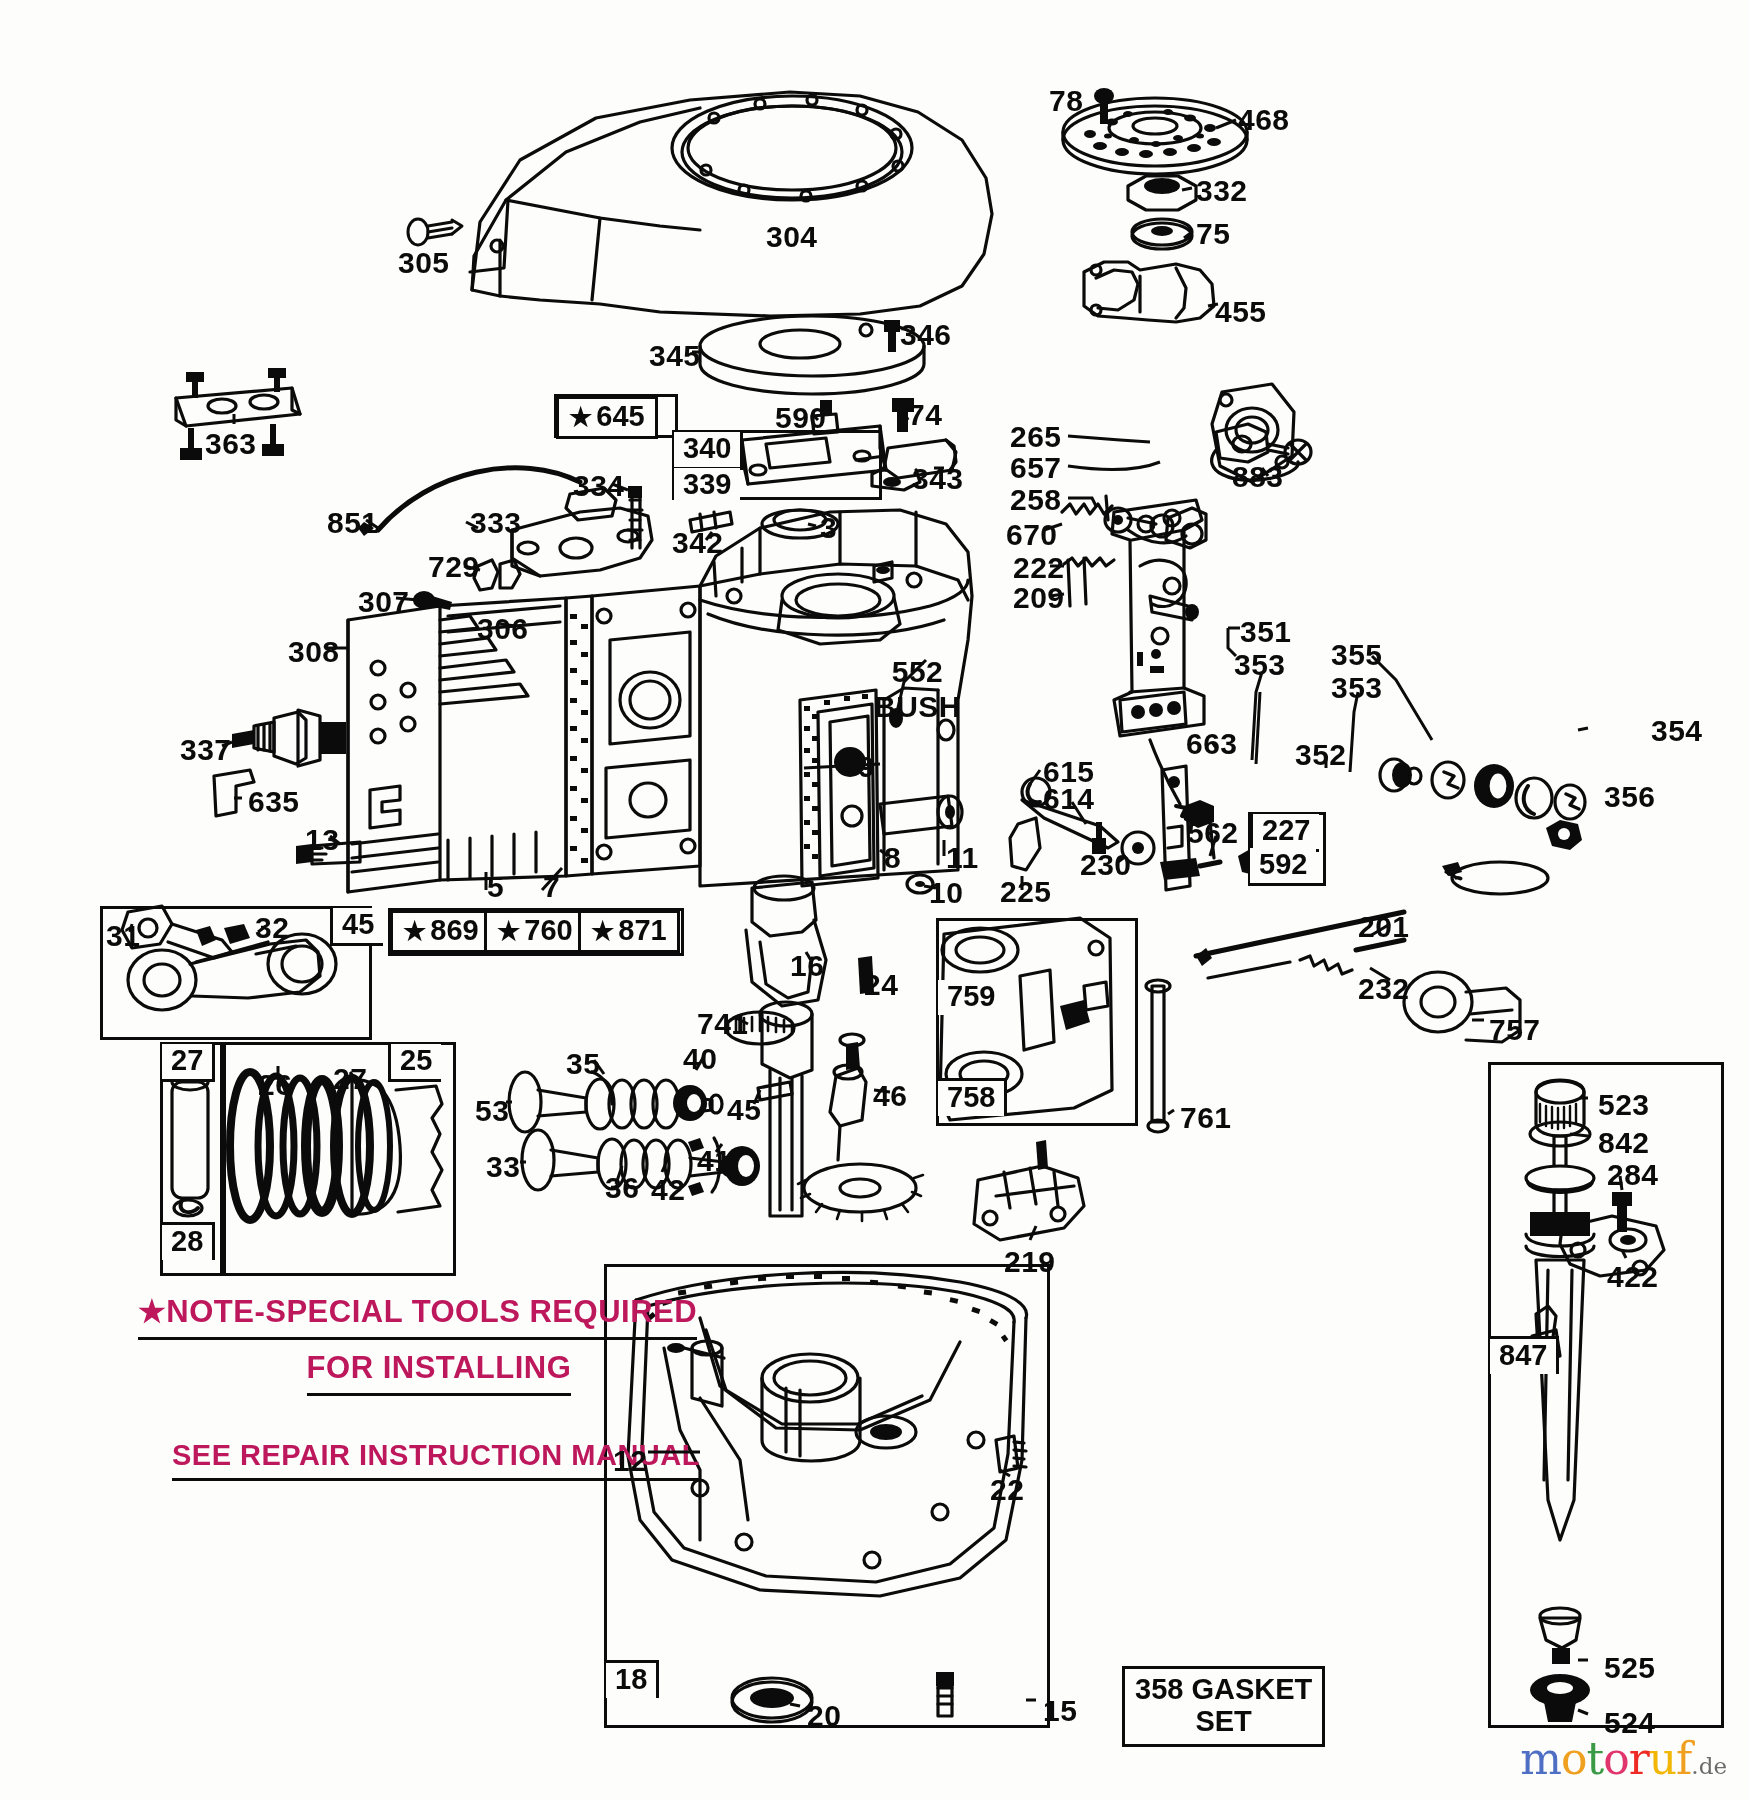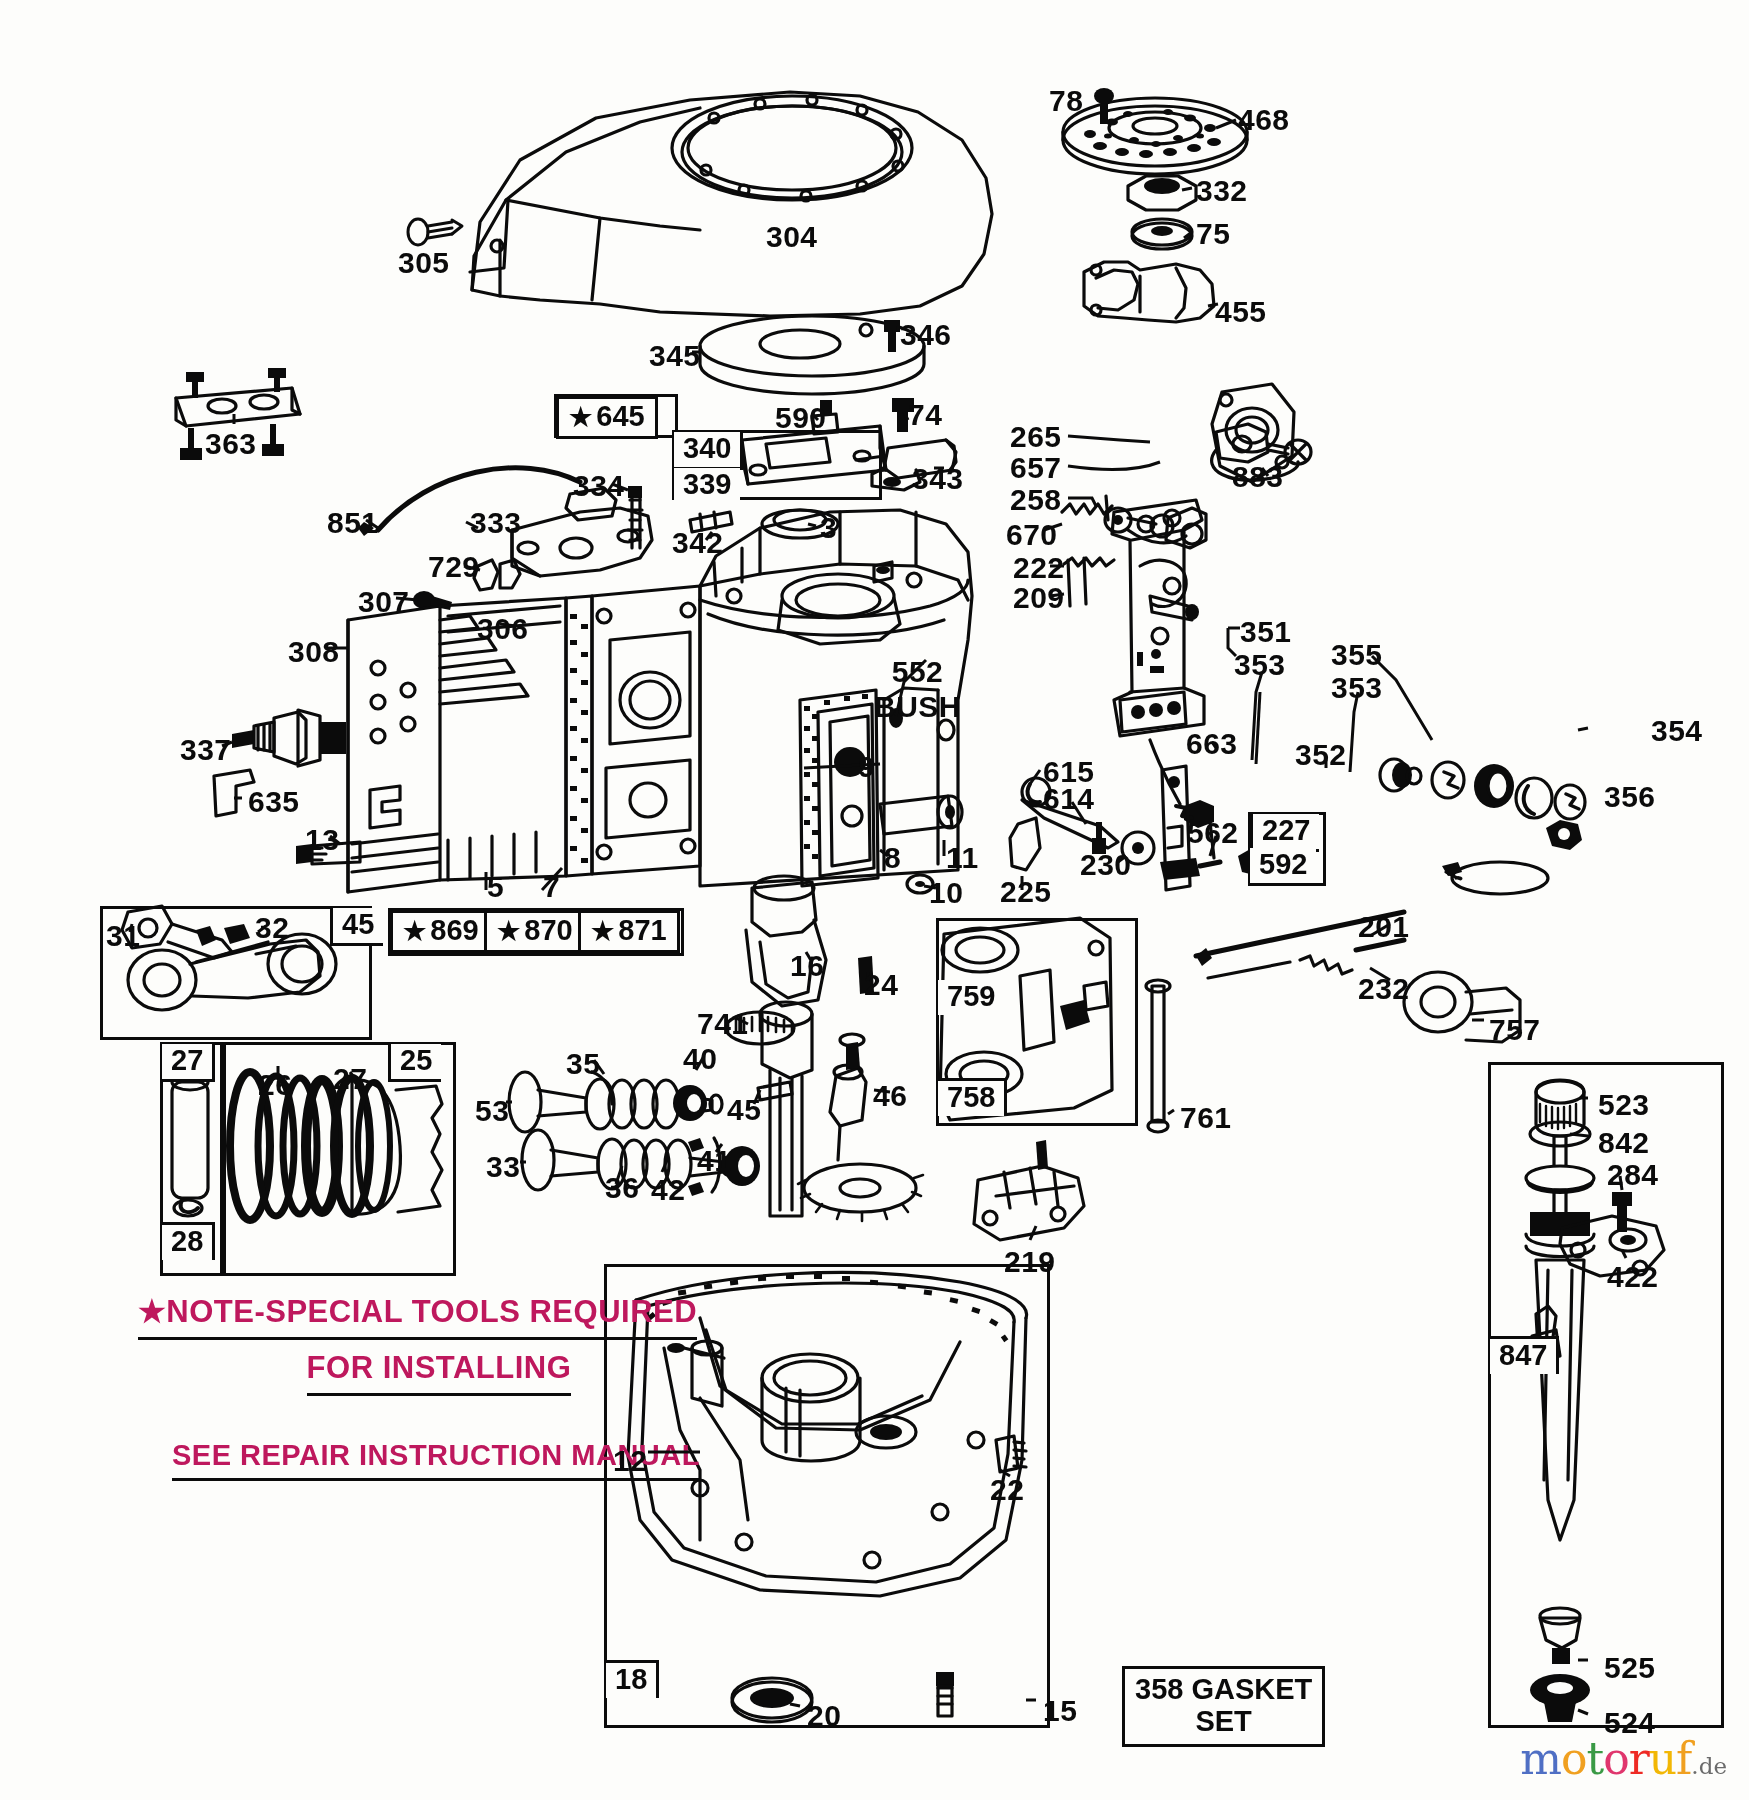--- a/index.html
+++ b/index.html
@@ -706,21 +706,21 @@
   <div class="frame" style="left:388px;top:908px;width:290px;height:42px;"></div>
   <div class="frame" style="left:554px;top:394px;width:118px;height:38px;"></div>
   <div class="frame" style="left:672px;top:430px;width:204px;height:64px;"></div>
   <div class="frame" style="left:936px;top:918px;width:196px;height:202px;"></div>
   <div class="frame" style="left:1248px;top:812px;width:72px;height:68px;"></div>
   <div class="frame" style="left:1488px;top:1062px;width:230px;height:660px;"></div>
   <div class="frame" style="left:604px;top:1264px;width:440px;height:458px;"></div>
 
   <div class="starbox" style="left:556px;top:396px;"><span class="st">★</span><span>645</span></div>
   <div class="starbox" style="left:390px;top:910px;"><span class="st">★</span><span>869</span></div>
-  <div class="starbox" style="left:484px;top:910px;"><span class="st">★</span><span>870</span></div>
+  <div class="starbox" style="left:484px;top:910px;"><span class="st">★</span><span>760</span></div>
   <div class="starbox" style="left:578px;top:910px;"><span class="st">★</span><span>871</span></div>
 
   <div class="boxnum" style="left:674px;top:432px;border-width:0;border-bottom-width:3px;border-right-width:3px;">340</div>
   <div class="boxnum" style="left:674px;top:468px;border-width:0;">339</div>
   <div class="boxnum" style="left:330px;top:908px;border-left-width:3px;border-top-width:0;border-right-width:0;border-bottom-width:3px;">45</div>
   <div class="boxnum" style="left:388px;top:1044px;border-top-width:0;border-right-width:0;">25</div>
   <div class="boxnum" style="left:162px;top:1044px;border-top-width:0;border-left-width:0;">27</div>
   <div class="boxnum" style="left:162px;top:1222px;border-bottom-width:0;border-left-width:0;">28</div>
   <div class="boxnum" style="left:1250px;top:814px;border-top-width:0;border-right-width:0;">227</div>
   <div class="boxnum" style="left:1250px;top:848px;border-width:0;">592</div>

